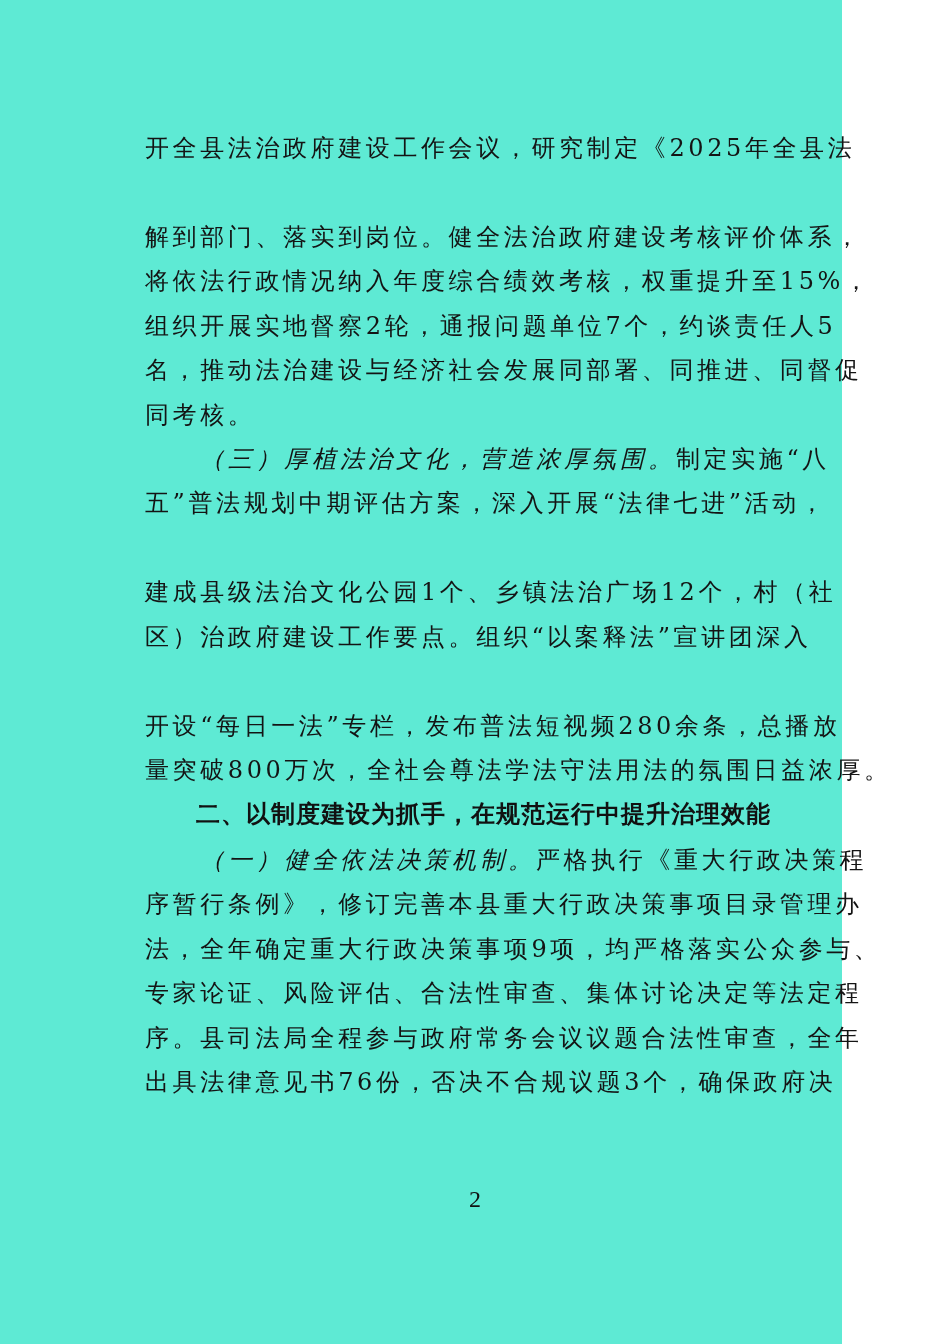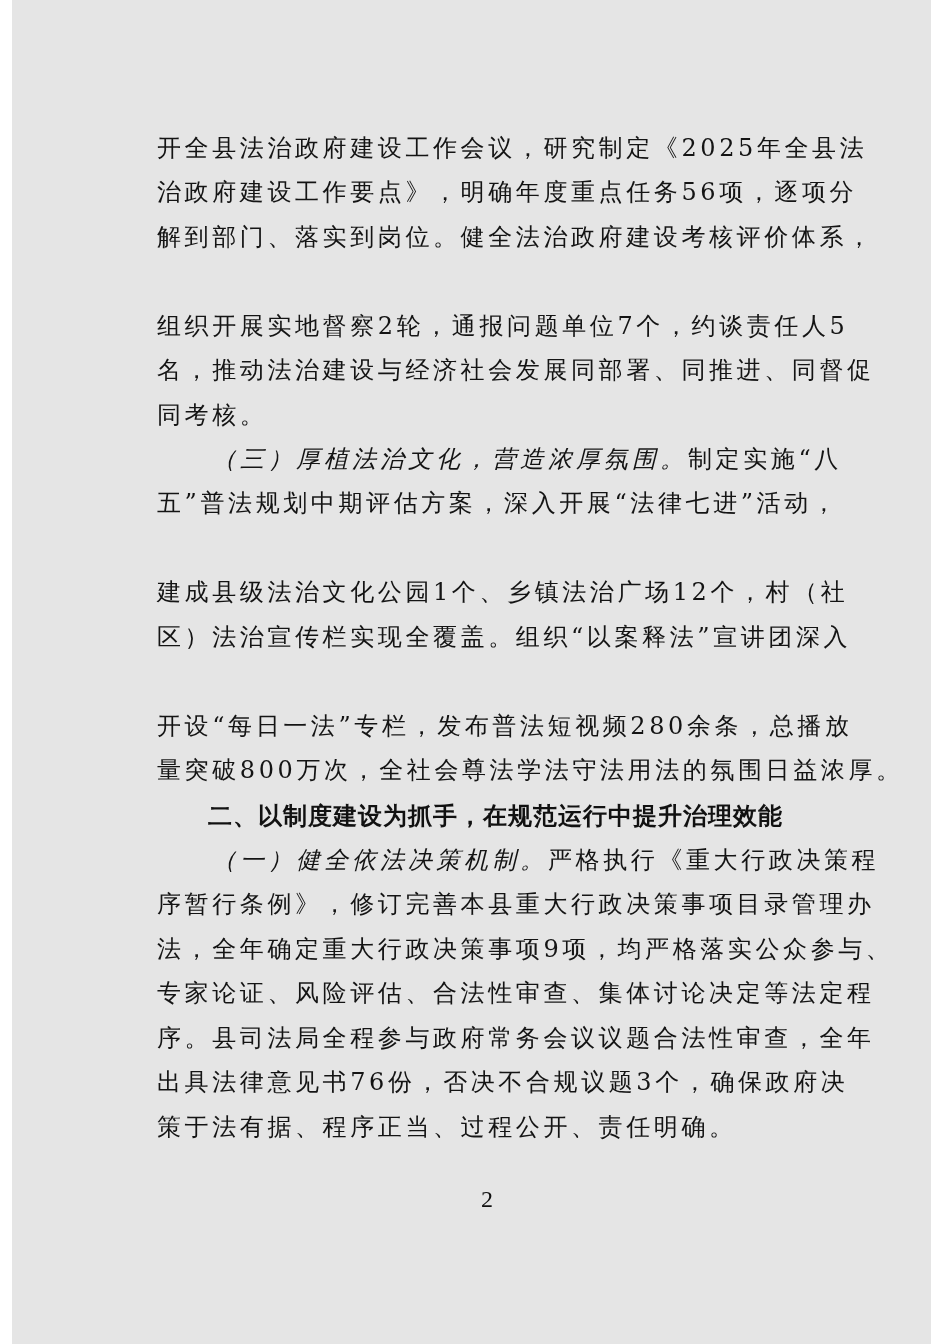--- a/index.html
+++ b/index.html
@@ -10,44 +10,44 @@
   body {
     width: 950px;
     height: 1344px;
     position: relative;
     overflow: hidden;
     font-family: "DejaVu Serif", "Liberation Serif", serif;
     color: #111111;
   }
   .page {
     position: absolute;
-    left: 12px; top: 0;
-    width: 919px;
+    left: 0; top: 0;
+    width: 842px;
     height: 1344px;
-    background: #e5e5e5;
+    background: #5eead4;
   }
   .line {
     position: absolute;
     left: 145px;
     width: 680px;
     height: 44px;
     font-size: 24px;
     line-height: 44px;
     white-space: nowrap;
     letter-spacing: 3.6px;
     color: #141414;
   }
   .line.indent { left: 200px; width: 625px; }
   .line .kai { font-family: "DejaVu Serif", "Liberation Serif", serif; letter-spacing: 4px; font-style: italic; }
   .heading {
     position: absolute;
     left: 196px;
     width: 640px;
     height: 44px;
-    font-family: Liberation Sans, sans-serif;
+    font-family: Liberation Mono, monospace;
     font-weight: bold;
     font-size: 24px;
     line-height: 44px;
     letter-spacing: 1px;
     white-space: nowrap;
     color: #111111;
   }
   .page-number {
     position: absolute;
     left: 0;
@@ -58,41 +58,40 @@
     font-size: 24px;
     color: #111111;
   }
 </style>
 </head>
 <body>
 
 <div class="page">
 
   <div class="line" style="top:126px">开全县法治政府建设工作会议，研究制定《2025年全县法</div>
-  <div class="line" style="top:170px">治政府建设工作要点》，明确年度重点任务56项，逐项分</div>
   <div class="line" style="top:215px">解到部门、落实到岗位。健全法治政府建设考核评价体系，</div>
+  <div class="line" style="top:259px">将依法行政情况纳入年度综合绩效考核，权重提升至15%，</div>
   <div class="line" style="top:304px">组织开展实地督察2轮，通报问题单位7个，约谈责任人5</div>
   <div class="line" style="top:348px">名，推动法治建设与经济社会发展同部署、同推进、同督促</div>
   <div class="line" style="top:393px">同考核。</div>
 
   <div class="line indent" style="top:437px">
     <span class="kai">（三）厚植法治文化，营造浓厚氛围。</span><span>制定实施“八</span>
   </div>
   <div class="line" style="top:481px">五”普法规划中期评估方案，深入开展“法律七进”活动，</div>
   <div class="line" style="top:570px">建成县级法治文化公园1个、乡镇法治广场12个，村（社</div>
-  <div class="line" style="top:615px">区）法治宣传栏实现全覆盖。组织“以案释法”宣讲团深入</div>
+  <div class="line" style="top:615px">区）治政府建设工作要点。组织“以案释法”宣讲团深入</div>
   <div class="line" style="top:704px">开设“每日一法”专栏，发布普法短视频280余条，总播放</div>
   <div class="line" style="top:748px">量突破800万次，全社会尊法学法守法用法的氛围日益浓厚。</div>
 
   <div class="heading" style="top:794px">二、以制度建设为抓手，在规范运行中提升治理效能</div>
 
   <div class="line indent" style="top:838px">
     <span class="kai">（一）健全依法决策机制。</span><span>严格执行《重大行政决策程</span>
   </div>
   <div class="line" style="top:882px">序暂行条例》，修订完善本县重大行政决策事项目录管理办</div>
   <div class="line" style="top:927px">法，全年确定重大行政决策事项9项，均严格落实公众参与、</div>
   <div class="line" style="top:1016px">序。县司法局全程参与政府常务会议议题合法性审查，全年</div>
   <div class="line" style="top:971px">专家论证、风险评估、合法性审查、集体讨论决定等法定程</div>
   <div class="line" style="top:1060px">出具法律意见书76份，否决不合规议题3个，确保政府决</div>
-  <div class="line" style="top:1105px">策于法有据、程序正当、过程公开、责任明确。</div>
 
   <div class="page-number">2</div>
 </div>
 
 </body></html>

